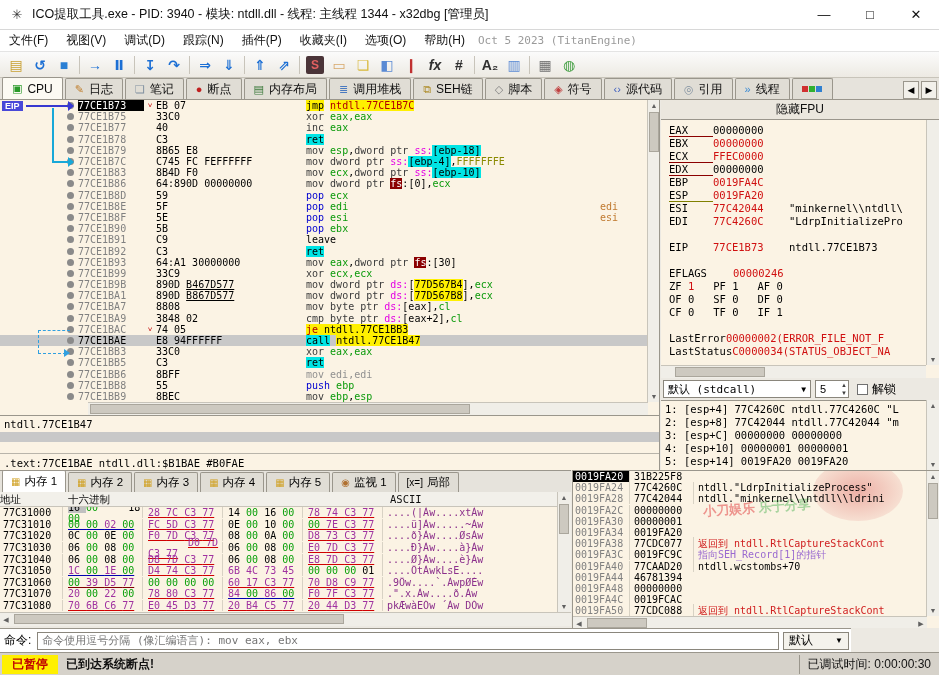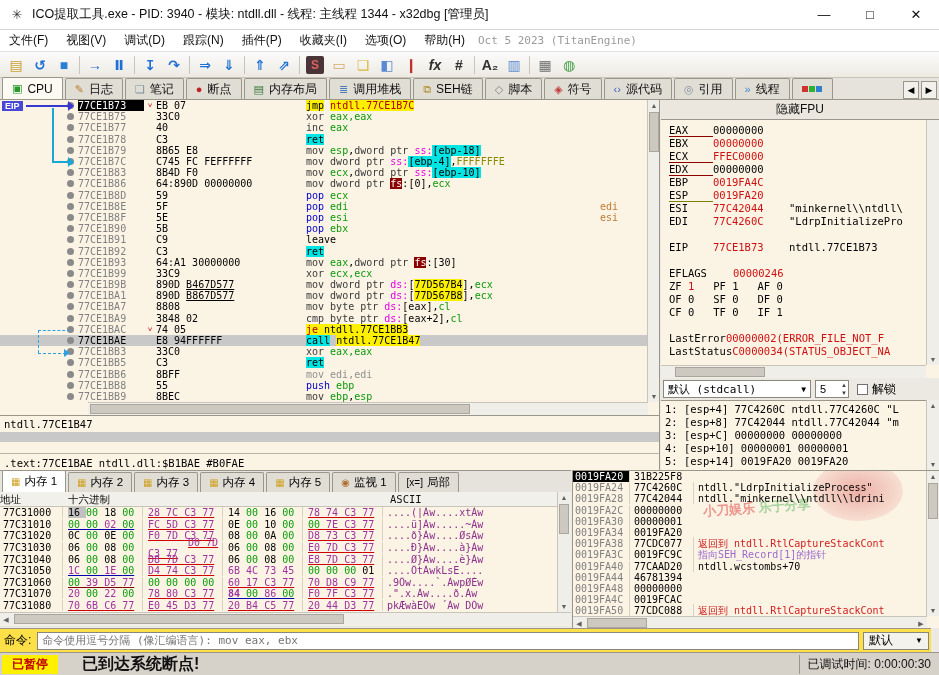--- a/index.html
+++ b/index.html
@@ -141,34 +141,34 @@
   .stk-val { width:64px; flex:0 0 64px; border-left:1px solid #D8D2C4; padding-left:4px; color:#000; }
   .stk-cmt { border-left:1px solid #D8D2C4; padding-left:4px; overflow:hidden; }
   .sc-p{color:#000}.sc-red{color:#d02020}.sc-vio{color:#9a6ad0}
   #stack-vscroll { position:absolute; right:0; top:0; width:13px; height:145px; background:#F0EEE8; border-left:1px solid #C8C4BA; }
   #stack-hscroll { position:absolute; left:0; top:145px; width:354px; height:13px; background:#F0EEE8; border-top:1px solid #C8C4BA; }
   #watermark { position:absolute; left:130px; top:28px; font-size:13px; font-weight:bold; transform:rotate(-4deg); white-space:nowrap; }
   #watermark .w1 { color:rgba(225,70,70,0.55); } #watermark .w2 { color:rgba(110,190,110,0.6); }
   .splat { position:absolute; border-radius:50%; background:radial-gradient(rgba(210,50,50,.35),rgba(210,50,50,0)); }
 
   
-  #cmdbar { position:absolute; left:0; top:628px; width:931px; height:24px; background:#fde047;
+  #cmdbar { position:absolute; left:0; top:628px; width:851px; height:24px; background:#ffffff;
     border-top:1px solid #9a968c; display:flex; align-items:center; }
   #cmd-label { font-size:12px; padding:0 6px 0 4px; }
   #cmd-input { flex:1; height:18px; border:1px solid #8a867c; background:#fff; font-size:11px;
     font-family:"DejaVu Sans Mono",monospace; padding:0 4px; color:#707070; }
   #cmd-mode { width:66px; height:18px; margin:0 2px 0 4px; border:1px solid #8a867c; background:#F4F2EC;
     font-size:12px; display:flex; align-items:center; padding:0 5px; }
   #cmd-mode .arrow { margin-left:auto; font-size:8px; }
 
   #statusbar { position:absolute; left:0; top:652px; width:939px; height:23px; background:#D6D2CA;
     border-top:1px solid #9a968c; display:flex; align-items:center; }
   #status-state { background:#FFF000; color:#c00000; font-weight:bold; font-size:12px; height:19px;
     display:flex; align-items:center; padding:0 10px; margin-left:2px; border:1px solid #b0ac a2; }
-  #status-msg { font-size:16px; color:#101010; font-weight:bold; margin-left:24px; flex:1; }
+  #status-msg { font-size:12px; color:#101010; font-weight:bold; margin-left:8px; flex:1; }
   #status-time { font-size:12px; color:#101010; border-left:1px solid #9a968c; height:19px;
     display:flex; align-items:center; padding:0 8px; }
 </style>
 </head>
 <body>
 
 <div id="titlebar">
   <span id="app-icon">✳</span>
   <span id="title-text">ICO提取工具.exe - PID: 3940 - 模块: ntdll.dll - 线程: 主线程 1344 - x32dbg [管理员]</span>
   <div id="win-controls">
@@ -661,21 +661,21 @@
     </div>
   </div>
 <div id="dump-header" class="mono">
   <span style="left:0;">地址</span>
   <span style="left:68px;">十六进制</span>
   <span style="left:390px;">ASCII</span>
 </div>
 <div id="dump-rows">
     <div class="dump-row">
       <span class="dump-addr">77C31000</span>
-      <span class="dump-grp"><span class="byte-sel" style="color: rgb(0, 0, 0);">16 </span><span style="color: rgb(10, 160, 10);">00 </span><span style="color: rgb(0, 0, 0);">18 </span><span style="color: rgb(10, 160, 10);">00</span></span>
+      <span class="dump-grp"><span class="byte-sel" style="color: rgb(0, 0, 0);">16 </span><span style="color: rgb(10, 160, 10);">00 </span><span style="color: rgb(0, 0, 0); margin-left: 24px;">18 </span><span style="color: rgb(10, 160, 10);">00</span></span>
       <span class="dump-grp g-ur"><span style="color: rgb(160, 50, 160);">28 </span><span style="color: rgb(160, 50, 160);">7C </span><span style="color: rgb(160, 50, 160);">C3 </span><span style="color: rgb(160, 50, 160);">77</span></span>
       <span class="dump-grp"><span style="color: rgb(0, 0, 0);">14 </span><span style="color: rgb(10, 160, 10);">00 </span><span style="color: rgb(0, 0, 0);">16 </span><span style="color: rgb(10, 160, 10);">00</span></span>
       <span class="dump-grp g-ur"><span style="color: rgb(160, 50, 160);">78 </span><span style="color: rgb(160, 50, 160);">74 </span><span style="color: rgb(160, 50, 160);">C3 </span><span style="color: rgb(160, 50, 160);">77</span></span>
       <span class="dump-ascii">....(|Àw....xtÀw</span>
     </div>
     <div class="dump-row">
       <span class="dump-addr">77C31010</span>
       <span class="dump-grp g-ub"><span style="color: rgb(10, 160, 10);">00 </span><span style="color: rgb(10, 160, 10);">00 </span><span style="color: rgb(160, 50, 160);">02 </span><span style="color: rgb(10, 160, 10);">00</span></span>
       <span class="dump-grp g-ur"><span style="color: rgb(160, 50, 160);">FC </span><span style="color: rgb(160, 50, 160);">5D </span><span style="color: rgb(160, 50, 160);">C3 </span><span style="color: rgb(160, 50, 160);">77</span></span>
       <span class="dump-grp"><span style="color: rgb(0, 0, 0);">0E </span><span style="color: rgb(10, 160, 10);">00 </span><span style="color: rgb(0, 0, 0);">10 </span><span style="color: rgb(10, 160, 10);">00</span></span>
@@ -719,21 +719,21 @@
       <span class="dump-grp g-udr"><span style="color: rgb(10, 160, 10);">00 </span><span style="color: rgb(160, 50, 160); margin-top: 16px;">39 </span><span style="color: rgb(160, 50, 160);">D5 </span><span style="color: rgb(160, 50, 160);">77</span></span>
       <span class="dump-grp"><span style="color: rgb(10, 160, 10);">00 </span><span style="color: rgb(10, 160, 10);">00 </span><span style="color: rgb(10, 160, 10);">00 </span><span style="color: rgb(10, 160, 10);">00</span></span>
       <span class="dump-grp g-ur"><span style="color: rgb(160, 50, 160);">60 </span><span style="color: rgb(160, 50, 160);">17 </span><span style="color: rgb(160, 50, 160);">C3 </span><span style="color: rgb(160, 50, 160);">77</span></span>
       <span class="dump-grp g-ur"><span style="color: rgb(160, 50, 160);">70 </span><span style="color: rgb(160, 50, 160);">D8 </span><span style="color: rgb(160, 50, 160);">C9 </span><span style="color: rgb(160, 50, 160);">77</span></span>
       <span class="dump-ascii">.9Ôw....`.ÀwpØÉw</span>
     </div>
     <div class="dump-row">
       <span class="dump-addr">77C31070</span>
       <span class="dump-grp"><span style="color: rgb(160, 50, 160);">20 </span><span style="color: rgb(10, 160, 10);">00 </span><span style="color: rgb(160, 50, 160);">22 </span><span style="color: rgb(10, 160, 10);">00</span></span>
       <span class="dump-grp g-ur"><span style="color: rgb(160, 50, 160);">78 </span><span style="color: rgb(160, 50, 160);">80 </span><span style="color: rgb(160, 50, 160);">C3 </span><span style="color: rgb(160, 50, 160);">77</span></span>
-      <span class="dump-grp g-ub"><span style="color: rgb(160, 50, 160); font-weight: bold;">84 </span><span style="color: rgb(10, 160, 10);">00 </span><span style="color: rgb(160, 50, 160);">86 </span><span style="color: rgb(10, 160, 10);">00</span></span>
+      <span class="dump-grp g-ub"><span style="color: rgb(160, 50, 160);">84 </span><span style="color: rgb(10, 160, 10);">00 </span><span style="color: rgb(160, 50, 160);">86 </span><span style="color: rgb(10, 160, 10);">00</span></span>
       <span class="dump-grp g-ur"><span style="color: rgb(160, 50, 160);">F0 </span><span style="color: rgb(160, 50, 160);">7F </span><span style="color: rgb(160, 50, 160);">C3 </span><span style="color: rgb(160, 50, 160);">77</span></span>
       <span class="dump-ascii">.".x.Àw....ð.Àw</span>
     </div>
     <div class="dump-row">
       <span class="dump-addr">77C31080</span>
       <span class="dump-grp g-ur"><span style="color: rgb(160, 50, 160);">70 </span><span style="color: rgb(160, 50, 160);">6B </span><span style="color: rgb(160, 50, 160);">C6 </span><span style="color: rgb(160, 50, 160);">77</span></span>
       <span class="dump-grp g-ur"><span style="color: rgb(160, 50, 160);">E0 </span><span style="color: rgb(160, 50, 160);">45 </span><span style="color: rgb(160, 50, 160);">D3 </span><span style="color: rgb(160, 50, 160);">77</span></span>
       <span class="dump-grp g-ur"><span style="color: rgb(160, 50, 160);">20 </span><span style="color: rgb(160, 50, 160);">B4 </span><span style="color: rgb(160, 50, 160);">C5 </span><span style="color: rgb(160, 50, 160);">77</span></span>
       <span class="dump-grp g-ur"><span style="color: rgb(160, 50, 160);">20 </span><span style="color: rgb(160, 50, 160);">44 </span><span style="color: rgb(160, 50, 160);">D3 </span><span style="color: rgb(160, 50, 160);">77</span></span>
       <span class="dump-ascii">pkÆwàEÓw ´Àw DÓw</span>

